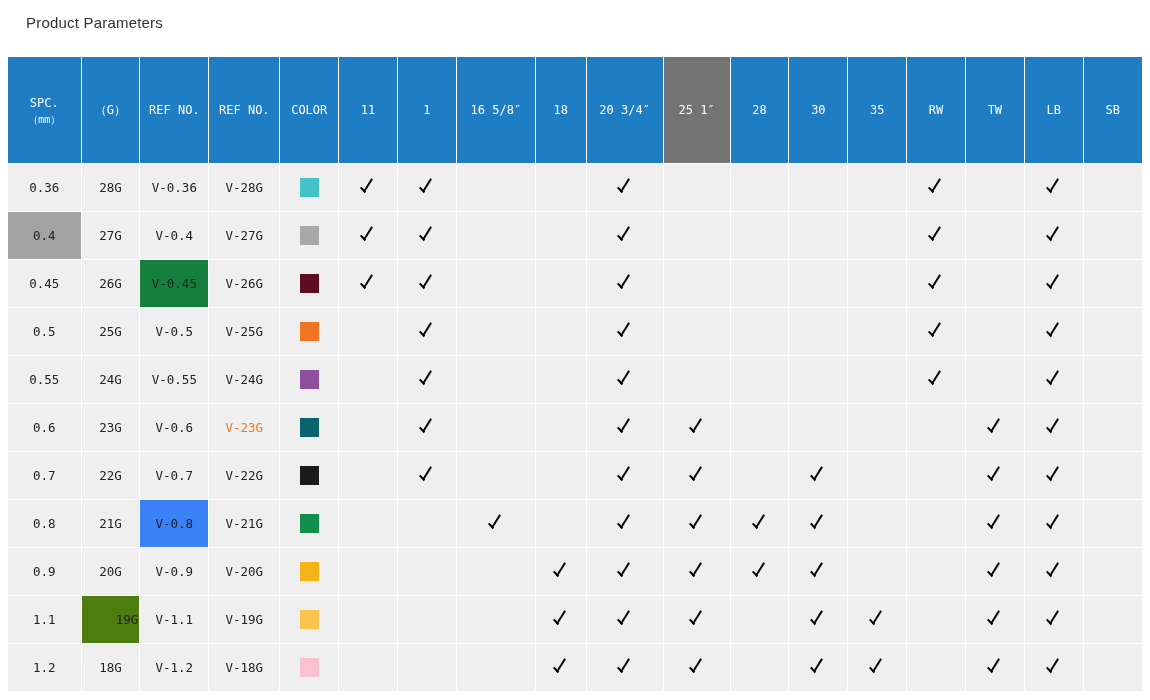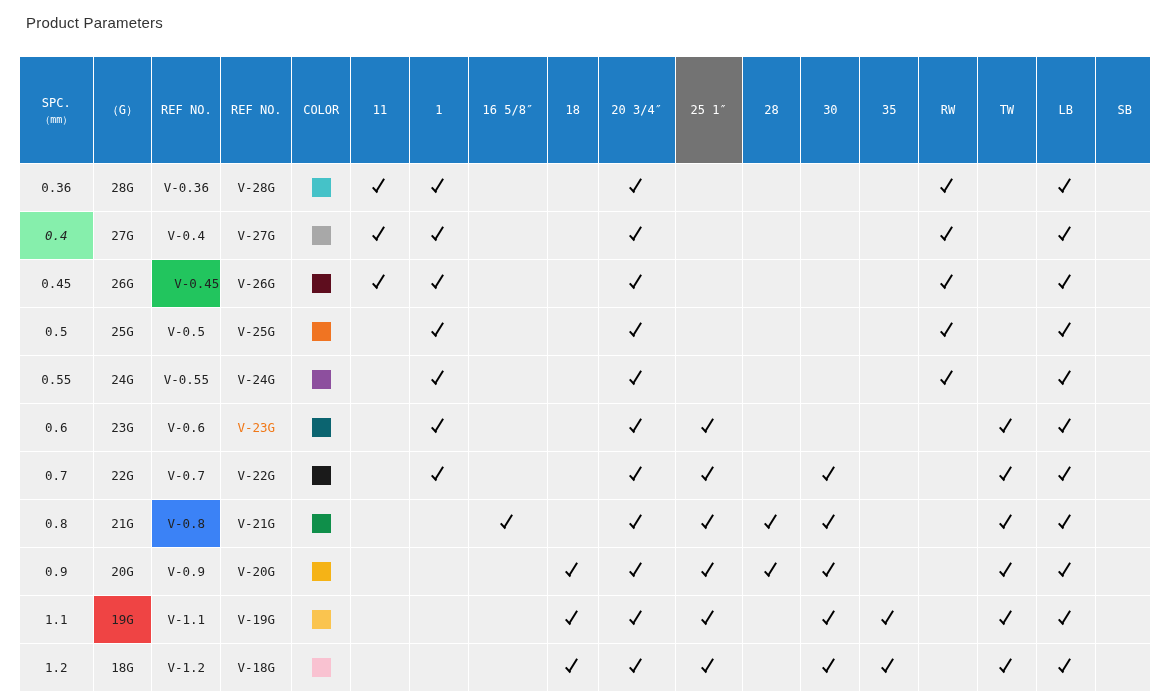--- a/index.html
+++ b/index.html
@@ -21,21 +21,21 @@
     position: absolute;
     left: 26px;
     top: 14px;
     font-size: 15px;
     color: #333333;
     font-family: "Liberation Sans", sans-serif;
     letter-spacing: 0.2px;
   }
   .table-wrap {
     position: absolute;
-    left: 20px;
+    left: 8px;
     top: 57px;
     width: 947px;
   }
   table.param {
     border-collapse: collapse;
     table-layout: fixed;
     width: 1134px;
     font-family: "DejaVu Sans Mono", "Liberation Mono", monospace;
   }
   table.param th {
@@ -189,21 +189,21 @@
             <td class="cell-blank" style="background: rgb(239, 239, 239);"></td>
             <td class="cell-blank" style="background: rgb(239, 239, 239);"></td>
             <td class="cell-blank" style="background: rgb(239, 239, 239);"></td>
             <td class="cell-blank" style="background: rgb(239, 239, 239);"></td>
             <td style="background: rgb(239, 239, 239);"><span class="check"></span></td>
             <td class="cell-blank" style="background: rgb(239, 239, 239);"></td>
             <td style="background: rgb(239, 239, 239);"><span class="check"></span></td>
             <td class="cell-blank" style="background: rgb(239, 239, 239);"></td>
           </tr>
           <tr>
-            <td style="background: #86efac; font-style: italic;">0.4</td>
+            <td style="background: #a3a3a3;">0.4</td>
             <td style="background: rgb(239, 239, 239);">27G</td>
             <td style="background: rgb(239, 239, 239);">V-0.4</td>
             <td style="background: rgb(239, 239, 239);">V-27G</td>
             <td style="background: rgb(239, 239, 239);"><span class="swatch" style="background: rgb(168, 168, 168);"></span></td>
             <td style="background: rgb(239, 239, 239);"><span class="check"></span></td>
             <td style="background: rgb(239, 239, 239);"><span class="check"></span></td>
             <td class="cell-blank" style="background: rgb(239, 239, 239);"></td>
             <td class="cell-blank" style="background: rgb(239, 239, 239);"></td>
             <td style="background: rgb(239, 239, 239);"><span class="check"></span></td>
             <td class="cell-blank" style="background: rgb(239, 239, 239);"></td>
@@ -211,21 +211,21 @@
             <td class="cell-blank" style="background: rgb(239, 239, 239);"></td>
             <td class="cell-blank" style="background: rgb(239, 239, 239);"></td>
             <td style="background: rgb(239, 239, 239);"><span class="check"></span></td>
             <td class="cell-blank" style="background: rgb(239, 239, 239);"></td>
             <td style="background: rgb(239, 239, 239);"><span class="check"></span></td>
             <td class="cell-blank" style="background: rgb(239, 239, 239);"></td>
           </tr>
           <tr>
             <td style="background: rgb(239, 239, 239);">0.45</td>
             <td style="background: rgb(239, 239, 239);">26G</td>
-            <td style="background: #22c55e; text-align: right;">V-0.45</td>
+            <td style="background: #15803d;">V-0.45</td>
             <td style="background: rgb(239, 239, 239);">V-26G</td>
             <td style="background: rgb(239, 239, 239);"><span class="swatch" style="background: rgb(94, 13, 30);"></span></td>
             <td style="background: rgb(239, 239, 239);"><span class="check"></span></td>
             <td style="background: rgb(239, 239, 239);"><span class="check"></span></td>
             <td class="cell-blank" style="background: rgb(239, 239, 239);"></td>
             <td class="cell-blank" style="background: rgb(239, 239, 239);"></td>
             <td style="background: rgb(239, 239, 239);"><span class="check"></span></td>
             <td class="cell-blank" style="background: rgb(239, 239, 239);"></td>
             <td class="cell-blank" style="background: rgb(239, 239, 239);"></td>
             <td class="cell-blank" style="background: rgb(239, 239, 239);"></td>
@@ -350,21 +350,21 @@
             <td style="background: rgb(239, 239, 239);"><span class="check"></span></td>
             <td style="background: rgb(239, 239, 239);"><span class="check"></span></td>
             <td class="cell-blank" style="background: rgb(239, 239, 239);"></td>
             <td class="cell-blank" style="background: rgb(239, 239, 239);"></td>
             <td style="background: rgb(239, 239, 239);"><span class="check"></span></td>
             <td style="background: rgb(239, 239, 239);"><span class="check"></span></td>
             <td class="cell-blank" style="background: rgb(239, 239, 239);"></td>
           </tr>
           <tr>
             <td style="background: rgb(239, 239, 239);">1.1</td>
-            <td style="background: #ef4444;">19G</td>
+            <td style="background: #4d7c0f; text-align: right;">19G</td>
             <td style="background: rgb(239, 239, 239);">V-1.1</td>
             <td style="background: rgb(239, 239, 239);">V-19G</td>
             <td style="background: rgb(239, 239, 239);"><span class="swatch" style="background: rgb(250, 196, 79);"></span></td>
             <td class="cell-blank" style="background: rgb(239, 239, 239);"></td>
             <td class="cell-blank" style="background: rgb(239, 239, 239);"></td>
             <td class="cell-blank" style="background: rgb(239, 239, 239);"></td>
             <td style="background: rgb(239, 239, 239);"><span class="check"></span></td>
             <td style="background: rgb(239, 239, 239);"><span class="check"></span></td>
             <td style="background: rgb(239, 239, 239);"><span class="check"></span></td>
             <td class="cell-blank" style="background: rgb(239, 239, 239);"></td>

